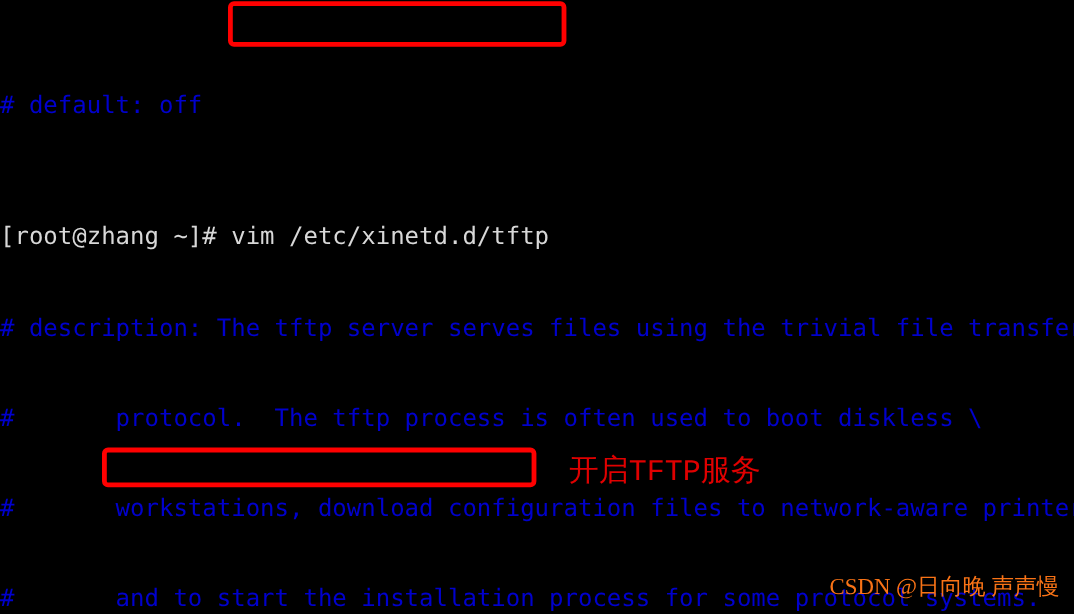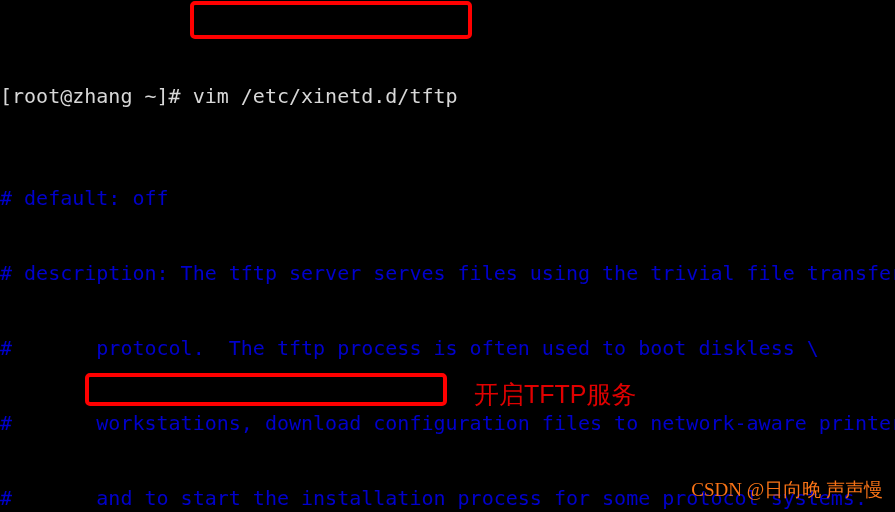--- a/index.html
+++ b/index.html
@@ -59,21 +59,21 @@
     top: 373px;
     width: 362px;
     height: 33px;
   }
 
   #annotation {
     position: absolute;
     left: 474px;
     top: 380px;
     color: #e00000;
-    font-family: Liberation Sans, sans-serif;
+    font-family: Liberation Mono, monospace;
     font-size: 25px;
     line-height: 28px;
     white-space: pre;
     font-weight: normal;
   }
 
   #watermark {
     position: absolute;
     right: 12px;
     bottom: 10px;
@@ -83,23 +83,23 @@
     white-space: pre;
   }
 </style>
 </head>
 <body>
 
 <div id="screen">
 
   <div class="term">
 
+    <div class="line"><span class="c-blue"># default: off</span></div>
+
     <div class="line prompt-line"><span class="c-white">[root@zhang ~]# </span><span class="c-white">vim /etc/xinetd.d/tftp</span></div>
-
-    <div class="line"><span class="c-blue"># default: off</span></div>
     <div class="line"><span class="c-blue"># description: The tftp server serves files using the trivial file transfer</span></div>
     <div class="line"><span class="c-blue">#       protocol.  The tftp process is often used to boot diskless \</span></div>
     <div class="line"><span class="c-blue">#       workstations, download configuration files to network-aware printers</span></div>
     <div class="line"><span class="c-blue">#       and to start the installation process for some protocol systems.</span></div>
 
     
 
     
 
     

